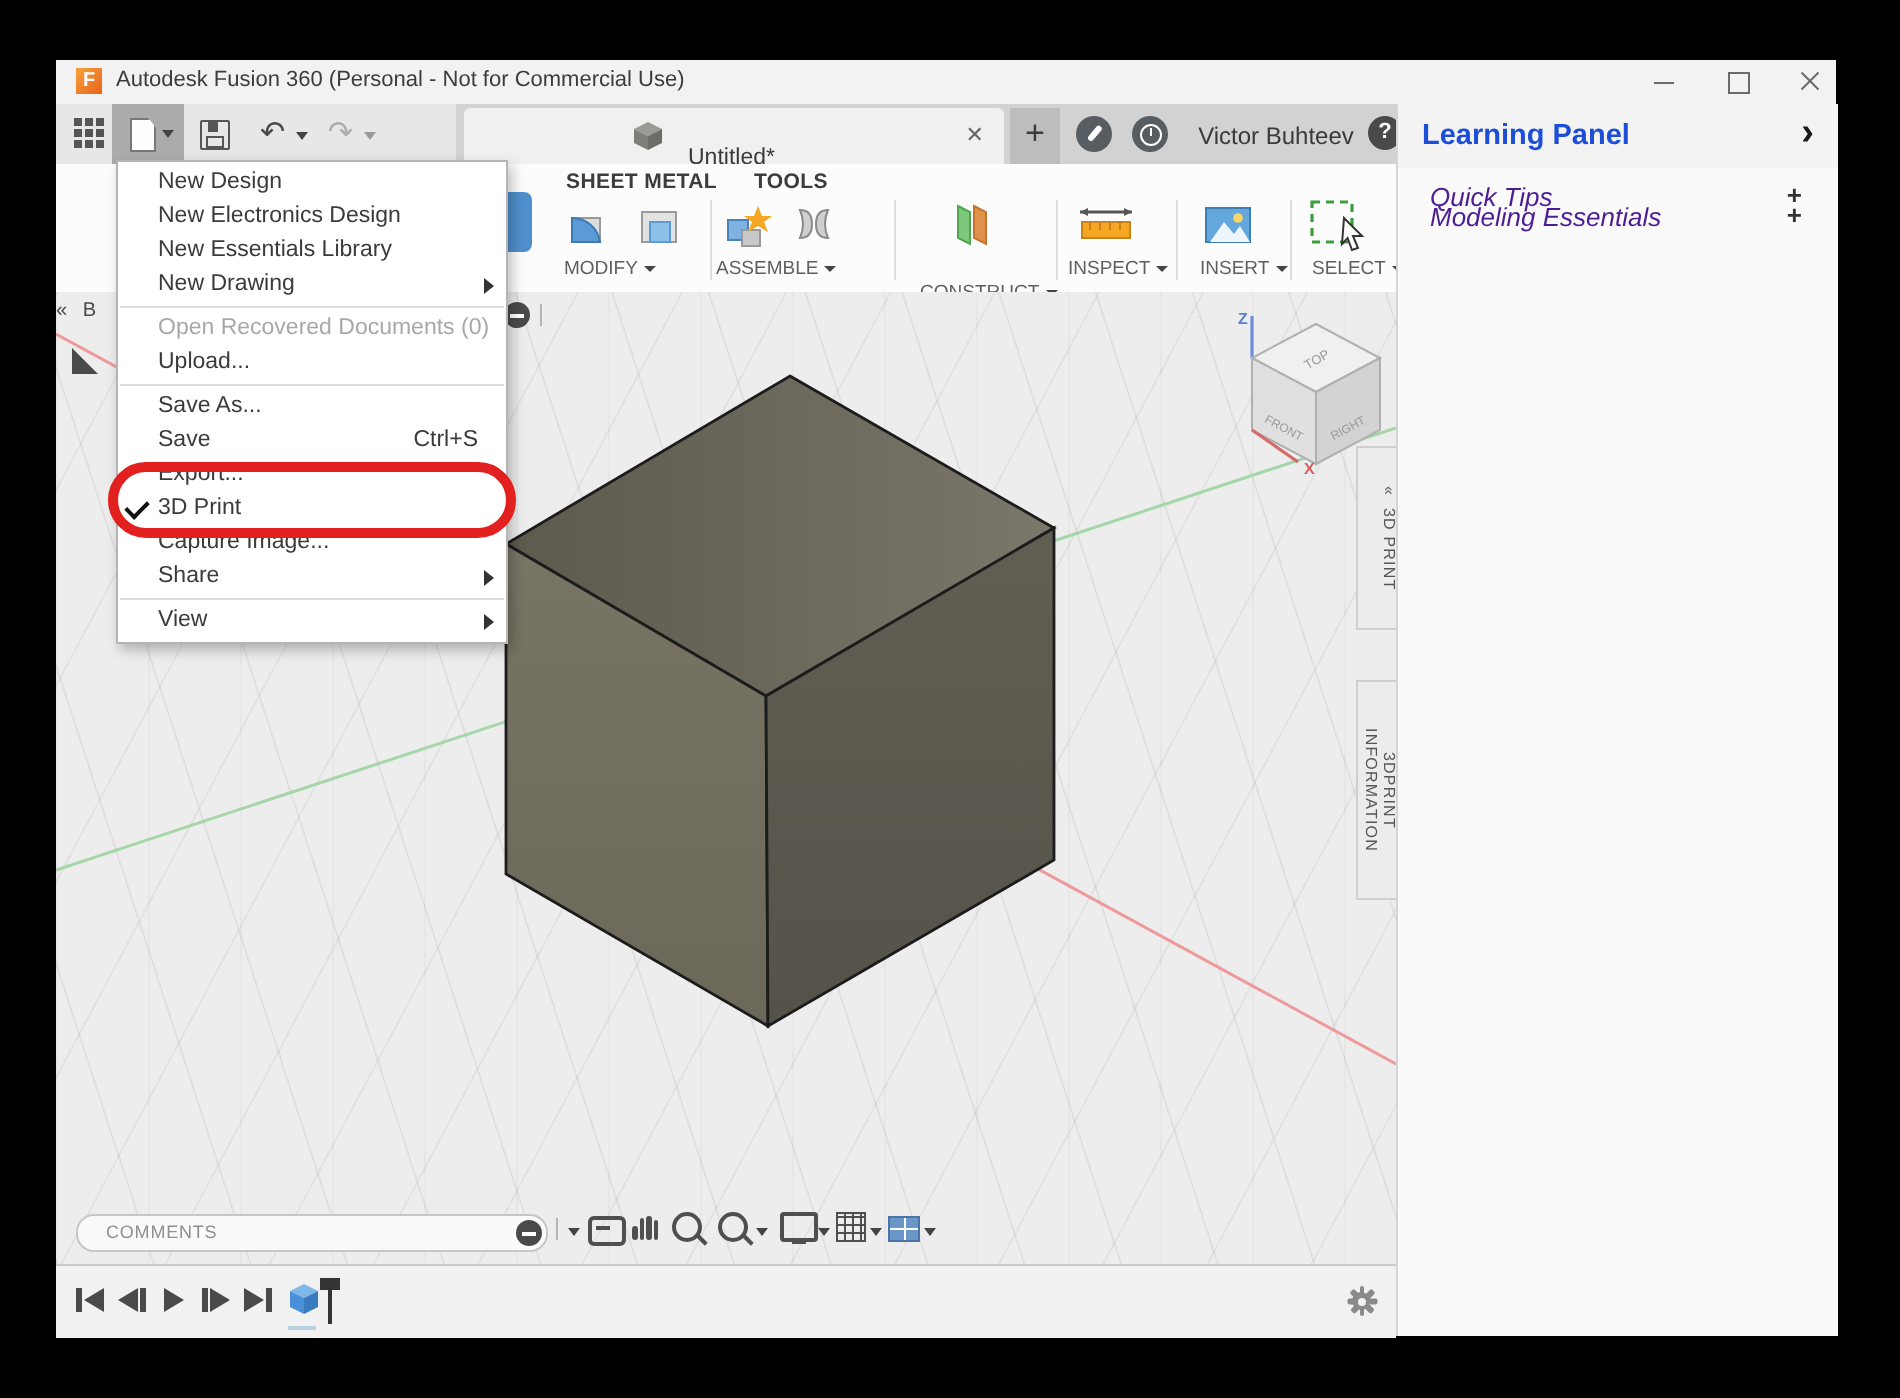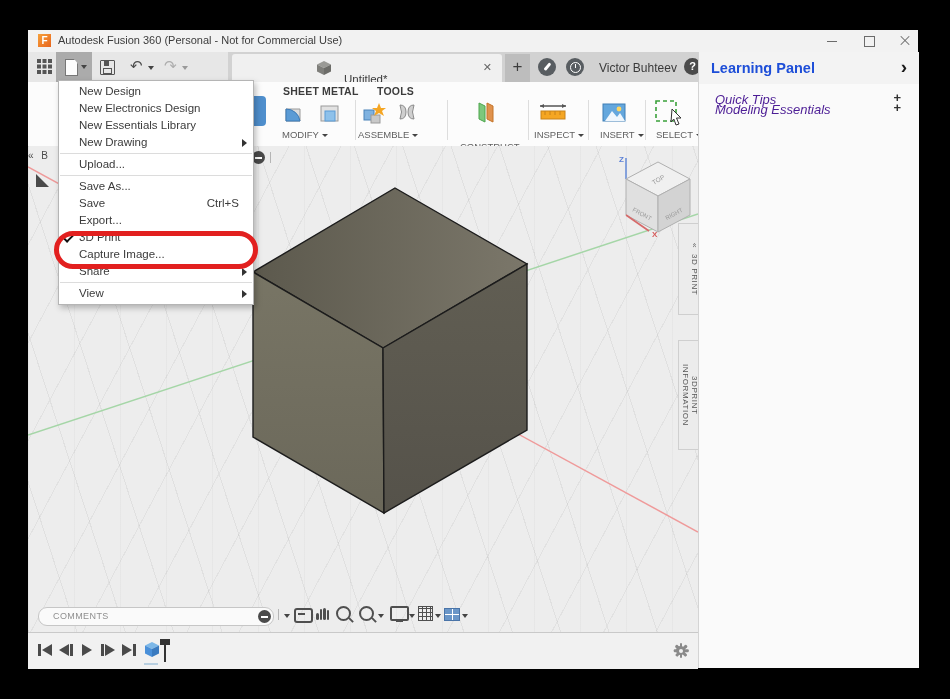--- a/index.html
+++ b/index.html
@@ -417,20 +417,23 @@
           <span class="lab">New Electronics Design</span>
         </div>
     <div class="mitem">
           <span class="lab">New Essentials Library</span>
         </div>
     <div class="mitem">
           <span class="lab">New Drawing</span>
           <span class="subarrow"></span>
         </div>
     <div class="msep"></div>
+    <div class="mitem dis">
+          <span class="lab">Open Recovered Documents (0)</span>
+        </div>
     <div class="mitem">
           <span class="lab">Upload...</span>
         </div>
     <div class="msep"></div>
     <div class="mitem">
           <span class="lab">Save As...</span>
         </div>
     <div class="mitem">
           <span class="lab">Save</span>
           <span class="short">Ctrl+S</span>

